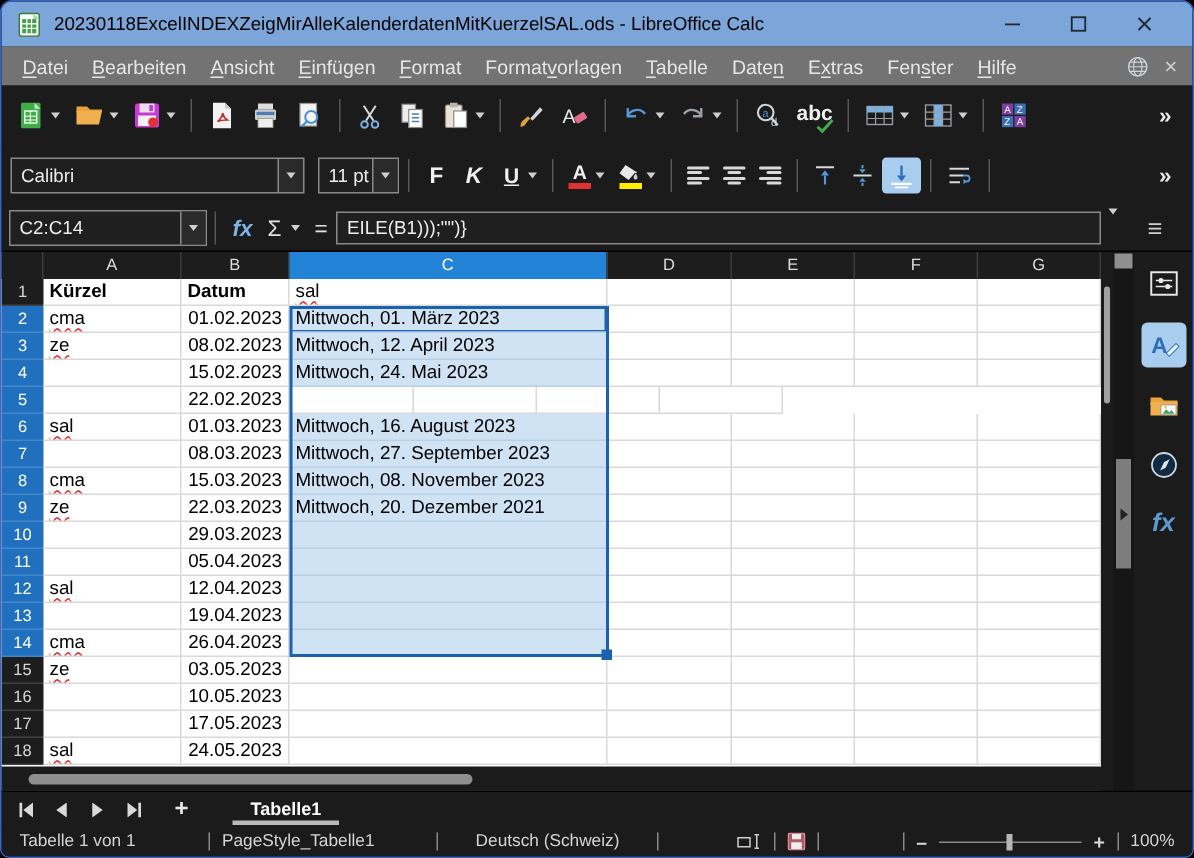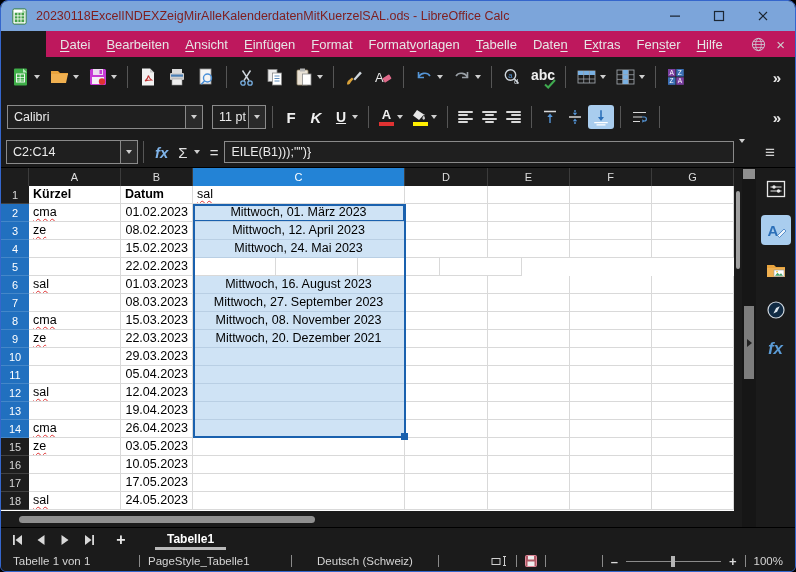--- a/index.html
+++ b/index.html
@@ -2,25 +2,25 @@
 <html><head>
 <meta charset="utf-8">
 <style>
   html,body{margin:0;padding:0;background:#000;}
   *{box-sizing:border-box;font-family:"Liberation Sans",sans-serif;}
   .window{position:relative;width:796px;height:572px;background:#1b1b1b;border:1.5px solid #3566cc;
     border-radius:8px 8px 6px 6px;overflow:hidden;display:flex;flex-direction:column;}
   
   .titlebar{height:30px;background:#7ca5da;display:flex;align-items:center;padding:0 10px;flex:none;}
   .titlebar .doc-icon{width:17px;height:17px;margin-right:8px;flex:none;}
-  .title-text{font-size:12.5px;color:#7f1d1d;white-space:nowrap;overflow:hidden;flex:1;}
+  .title-text{font-size:12.5px;color:#000000;white-space:nowrap;overflow:hidden;flex:1;}
   .win-controls{display:flex;align-items:center;gap:0;margin-left:auto;}
   .win-btn{width:44px;height:30px;display:flex;align-items:center;justify-content:center;}
   
-  .menubar{height:26px;background:#be185d;display:flex;align-items:center;padding:0 6px;flex:none;margin-left:45px;}
+  .menubar{height:26px;background:#737373;display:flex;align-items:center;padding:0 6px;flex:none;}
   .menu-item{font-size:13px;color:#e6e6e6;padding:3px 8px;border-radius:3px;white-space:nowrap;}
   .menu-item u{text-decoration:underline;text-underline-offset:2px;}
   .menubar-right{margin-left:auto;display:flex;align-items:center;gap:10px;padding-right:4px;}
   .doc-close{color:#cfcfcf;font-size:15px;line-height:1;}
   
   .tb{height:40px;background:#1b1b1b;display:flex;align-items:center;padding:0 6px;flex:none;gap:1px;}
   .tbtn{display:flex;align-items:center;gap:3px;padding:3px 4px;border-radius:3px;flex:none;}
   .tsep{width:1px;height:22px;background:#565656;margin:0 5px;flex:none;}
   .dd{width:0;height:0;border-left:3.5px solid transparent;border-right:3.5px solid transparent;border-top:4px solid #cfcfcf;}
   .overflow{color:#e8e8e8;font-size:15px;font-weight:bold;margin-left:auto;padding:0 8px;}
@@ -65,21 +65,21 @@
   .rows{position:relative;flex:1;overflow:hidden;background:#fff;}
   .grow{height:18px;display:flex;}
   .rh{width:28px;flex:none;background:#1d1d1d;color:#d8d8d8;font-size:11px;text-align:center;line-height:18px;
     border-bottom:1px solid rgba(255,255,255,.16);}
   .rh.hl{background:#2170bf;color:#fff;}
   .cell{flex:none;border-right:1px solid #d9d9d9;border-bottom:1px solid #d9d9d9;font-size:12.5px;color:#000;
     padding:0 4px;line-height:17px;white-space:nowrap;overflow:hidden;}
   .ca{width:92px;}
   .cb{width:72px;text-align:right;}
   .cb.bold{text-align:left;}
-  .cc{width:212px;text-align:center;}
+  .cc{width:212px;text-align:left;}
   .cc.first{text-align:left;}
   .bold{font-weight:bold;}
   .sel{background:#cfe3f5;border-right-color:#b9cfe4;border-bottom-color:#b9cfe4;}
   .act{box-shadow:inset 0 0 0 1px #1a61ae;}
   .sp{text-decoration:underline;text-decoration-style:wavy;text-decoration-color:#e03131;
      text-decoration-thickness:1px;text-underline-offset:2px;}
   .sel-overlay{position:absolute;left:192px;top:18px;width:213px;height:234px;border:2px solid #1a61ae;pointer-events:none;}
   .sel-handle{position:absolute;left:400px;top:247px;width:7px;height:7px;background:#1a61ae;pointer-events:none;}
   .hscroll{height:16px;flex:none;background:#1b1b1b;position:relative;}
   .h-thumb{position:absolute;left:18px;top:5px;width:296px;height:7px;background:#8f8f8f;border-radius:4px;}

